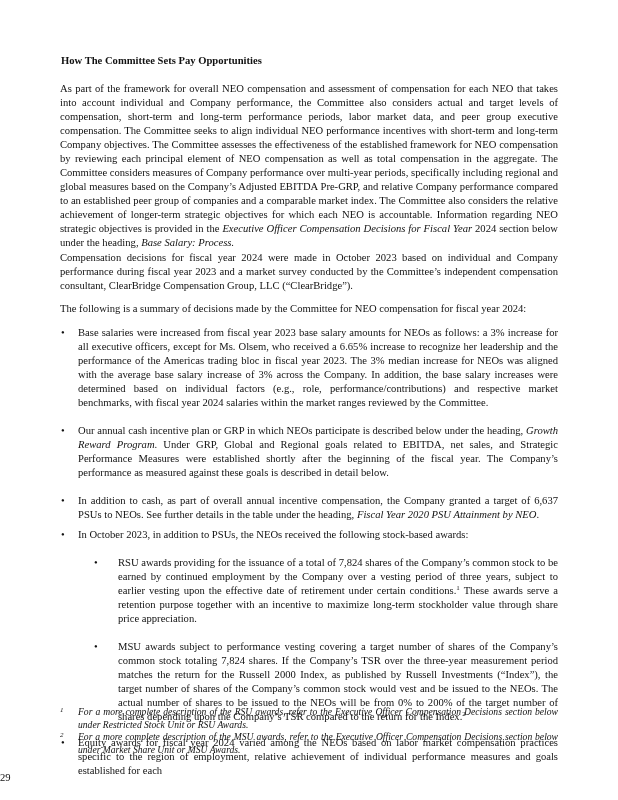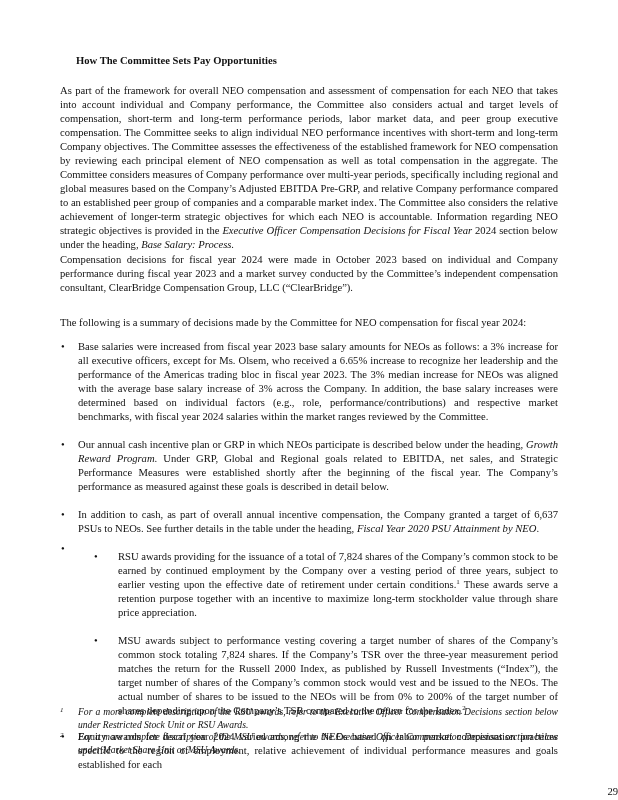--- a/index.html
+++ b/index.html
@@ -7,65 +7,66 @@
     width: 618px; height: 800px; overflow: hidden; position: relative;
     font-family: "Liberation Serif", "DejaVu Serif", serif;
     color: #111111;
     font-size: 10.6px;
     line-height: 14px;
   }
   .page { position: absolute; left: 60px; top: 40px; width: 498px; }
   p { margin: 0; text-align: justify; }
   .gap-m { margin-top: 10px; }
   h2 {
-    margin: 16px; font-size: 10.6px; line-height: 14px; font-weight: bold;
+    margin: 1px; font-size: 10.6px; line-height: 14px; font-weight: bold;
   }
   .bullet { position: relative; padding-left: 18px; text-align: justify; margin: 0; }
   .bullet .dot { position: absolute; left: 1px; top: 0; }
   .sub { position: relative; padding-left: 58px; text-align: justify; margin: 0; }
   .sub .dot { position: absolute; left: 34px; top: 0; }
   em { font-style: italic; }
   sup { font-size: 7px; line-height: 0; vertical-align: 4px; }
   .footnotes { position: absolute; left: 60px; top: 706px; width: 498px; font-size: 9.6px; line-height: 12.5px; font-style: italic; }
   .fn { position: relative; padding-left: 18px; text-align: justify; margin: 0; }
   .fn .mark { position: absolute; left: 0; top: -2px; font-size: 7px; }
-  .pagenum { position: absolute; top: 771px; left: 0; width: 618px; text-align: right; font-size: 10.6px; margin-top: 14px; }
+  .pagenum { position: absolute; top: 771px; left: 0; width: 618px; text-align: left; font-size: 10.6px; }
 </style>
 </head>
 <body>
 
 <div class="page">
 
 
   <h2 class="gap-m" style="margin-top:14px">How The Committee Sets Pay Opportunities</h2>
 
   <p style="margin-top:14px"><span>As part of the framework for overall NEO compensation and assessment of compensation for each NEO that takes into account individual and Company performance, the Committee also considers actual and target levels of compensation, short-term and long-term performance periods, labor market data, and peer group executive compensation. The Committee seeks to align individual NEO performance incentives with short-term and long-term Company objectives. The Committee assesses the effectiveness of the established framework for NEO compensation by reviewing each principal element of NEO compensation as well as total compensation in the aggregate. The Committee considers measures of Company performance over multi-year periods, specifically including regional and global measures based on the Company’s Adjusted EBITDA Pre-GRP, and relative Company performance compared to an established peer group of companies and a comparable market index. The Committee also considers the relative achievement of longer-term strategic objectives for which each NEO is accountable. Information regarding NEO strategic objectives is provided in the </span><em>Executive Officer Compensation Decisions for Fiscal Year</em><span> 2024 section below under the heading, </span><em>Base Salary: Process.</em></p>
 
 
   <p style="margin-top:1px">Compensation decisions for fiscal year 2024 were made in October 2023 based on individual and Company performance during fiscal year 2023 and a market survey conducted by the Committee’s independent compensation consultant, ClearBridge Compensation Group, LLC (“ClearBridge”).</p>
 
-  <p style="margin-top:21px">The following is a summary of decisions made by the Committee for NEO compensation for fiscal year 2024:</p>
+  <p style="margin-top:9px">The following is a summary of decisions made by the Committee for NEO compensation for fiscal year 2024:</p>
 
   <div class="bullet" style="margin-top:10px">
     <span class="dot">•</span>
     <span>Base salaries were increased from fiscal year 2023 base salary amounts for NEOs as follows:  a 3% increase for all executive officers, except for Ms. Olsem, who received a 6.65% increase to recognize her leadership and the performance of the Americas trading bloc in fiscal year 2023. The 3% median increase for NEOs was aligned with the average base salary increase of 3% across the Company. In addition, the base salary increases were determined based on individual factors (e.g., role, performance/contributions) and respective market benchmarks, with fiscal year 2024 salaries within the market ranges reviewed by the Committee.</span>
   </div>
 
   <div class="bullet" style="margin-top:14px">
     <span class="dot">•</span>
     <span>Our annual cash incentive plan or GRP in which NEOs participate is described below under the heading, </span><em>Growth Reward Program</em><span>. Under GRP, Global and Regional goals related to EBITDA, net sales, and Strategic Performance Measures were established shortly after the beginning of the fiscal year. The Company’s performance as measured against these goals is described in detail below.</span>
   </div>
 
   <div class="bullet" style="margin-top:14px">
     <span class="dot">•</span>
     <span>In addition to cash, as part of overall annual incentive compensation, the Company granted a target of 6,637 PSUs to NEOs. See further details in the table under the heading, </span><em>Fiscal Year 2020 PSU Attainment by NEO</em><span>.</span>
   </div>
 
   <div class="bullet" style="margin-top:6px">
     <span class="dot">•</span>
+    <span>In October 2023, in addition to PSUs, the NEOs received the following stock-based awards:</span>
   </div>
 
   <div class="sub" style="margin-top:14px">
     <span class="dot">•</span>
     <span>RSU awards providing for the issuance of a total of 7,824 shares of the Company’s common stock to be earned by continued employment by the Company over a vesting period of three years, subject to earlier vesting upon the effective date of retirement under certain conditions.</span><sup>1</sup><span> These awards serve a retention purpose together with an incentive to maximize long-term stockholder value through share price appreciation.</span>
   </div>
 
   <div class="sub" style="margin-top:14px">
     <span class="dot">•</span>
     <span>MSU awards subject to performance vesting covering a target number of shares of the Company’s common stock totaling 7,824 shares. If the Company’s TSR over the three-year measurement period matches the return for the Russell 2000 Index, as published by Russell Investments (“Index”), the target number of shares of the Company’s common stock would vest and be issued to the NEOs. The actual number of shares to be issued to the NEOs will be from 0% to 200% of the target number of shares depending upon the Company’s TSR compared to the return for the Index.</span><sup>2</sup>

